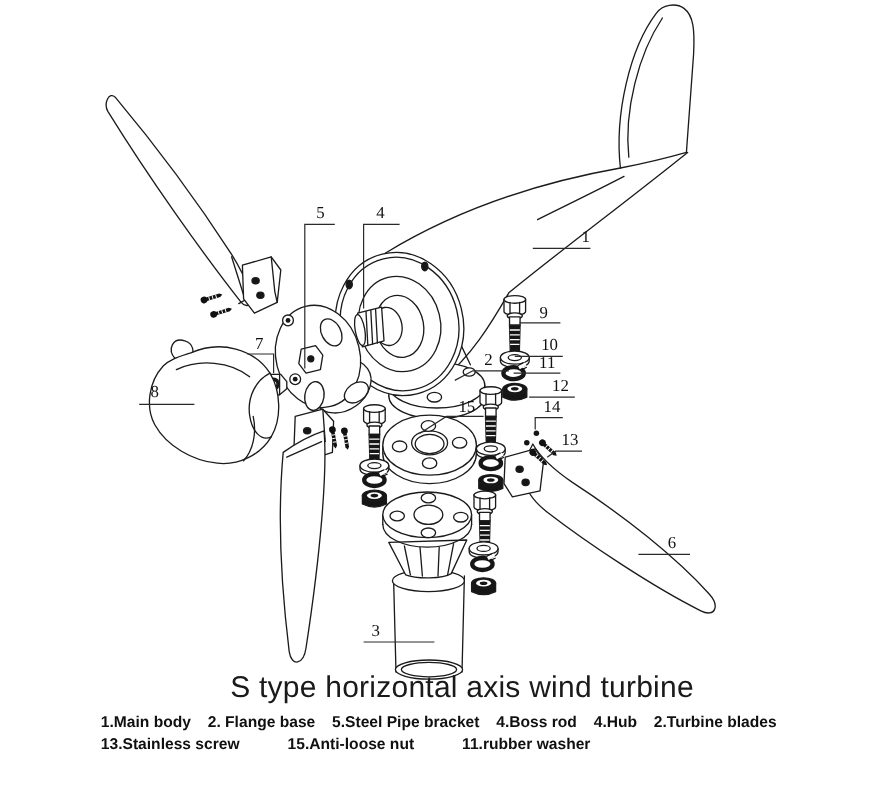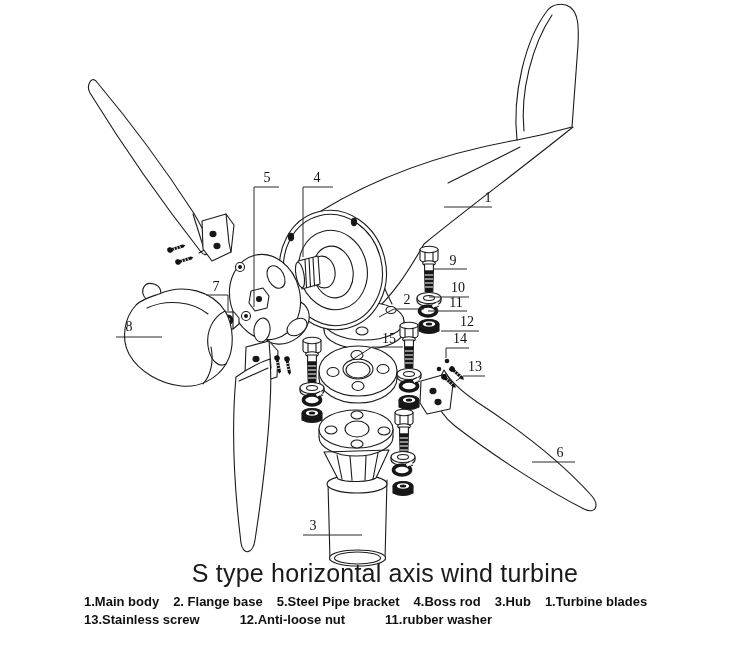--- a/index.html
+++ b/index.html
@@ -278,23 +278,23 @@
 </svg>
 
 <div class="title">S type horizontal axis wind turbine</div>
 
 <div class="legend">
   <div class="row r1">
     <span>1.Main body</span>
     <span>2. Flange base</span>
     <span>5.Steel Pipe bracket</span>
     <span>4.Boss rod</span>
-    <span>3.Hub</span>
-    <span>1.Turbine blades</span>
+    <span>4.Hub</span>
+    <span>2.Turbine blades</span>
   </div>
   <div class="row r3">
     <span>13.Stainless screw</span>
-    <span>12.Anti-loose nut</span>
+    <span>15.Anti-loose nut</span>
     <span>11.rubber washer</span>
   </div>
 </div>
 
 </div>
 
 </body></html>

